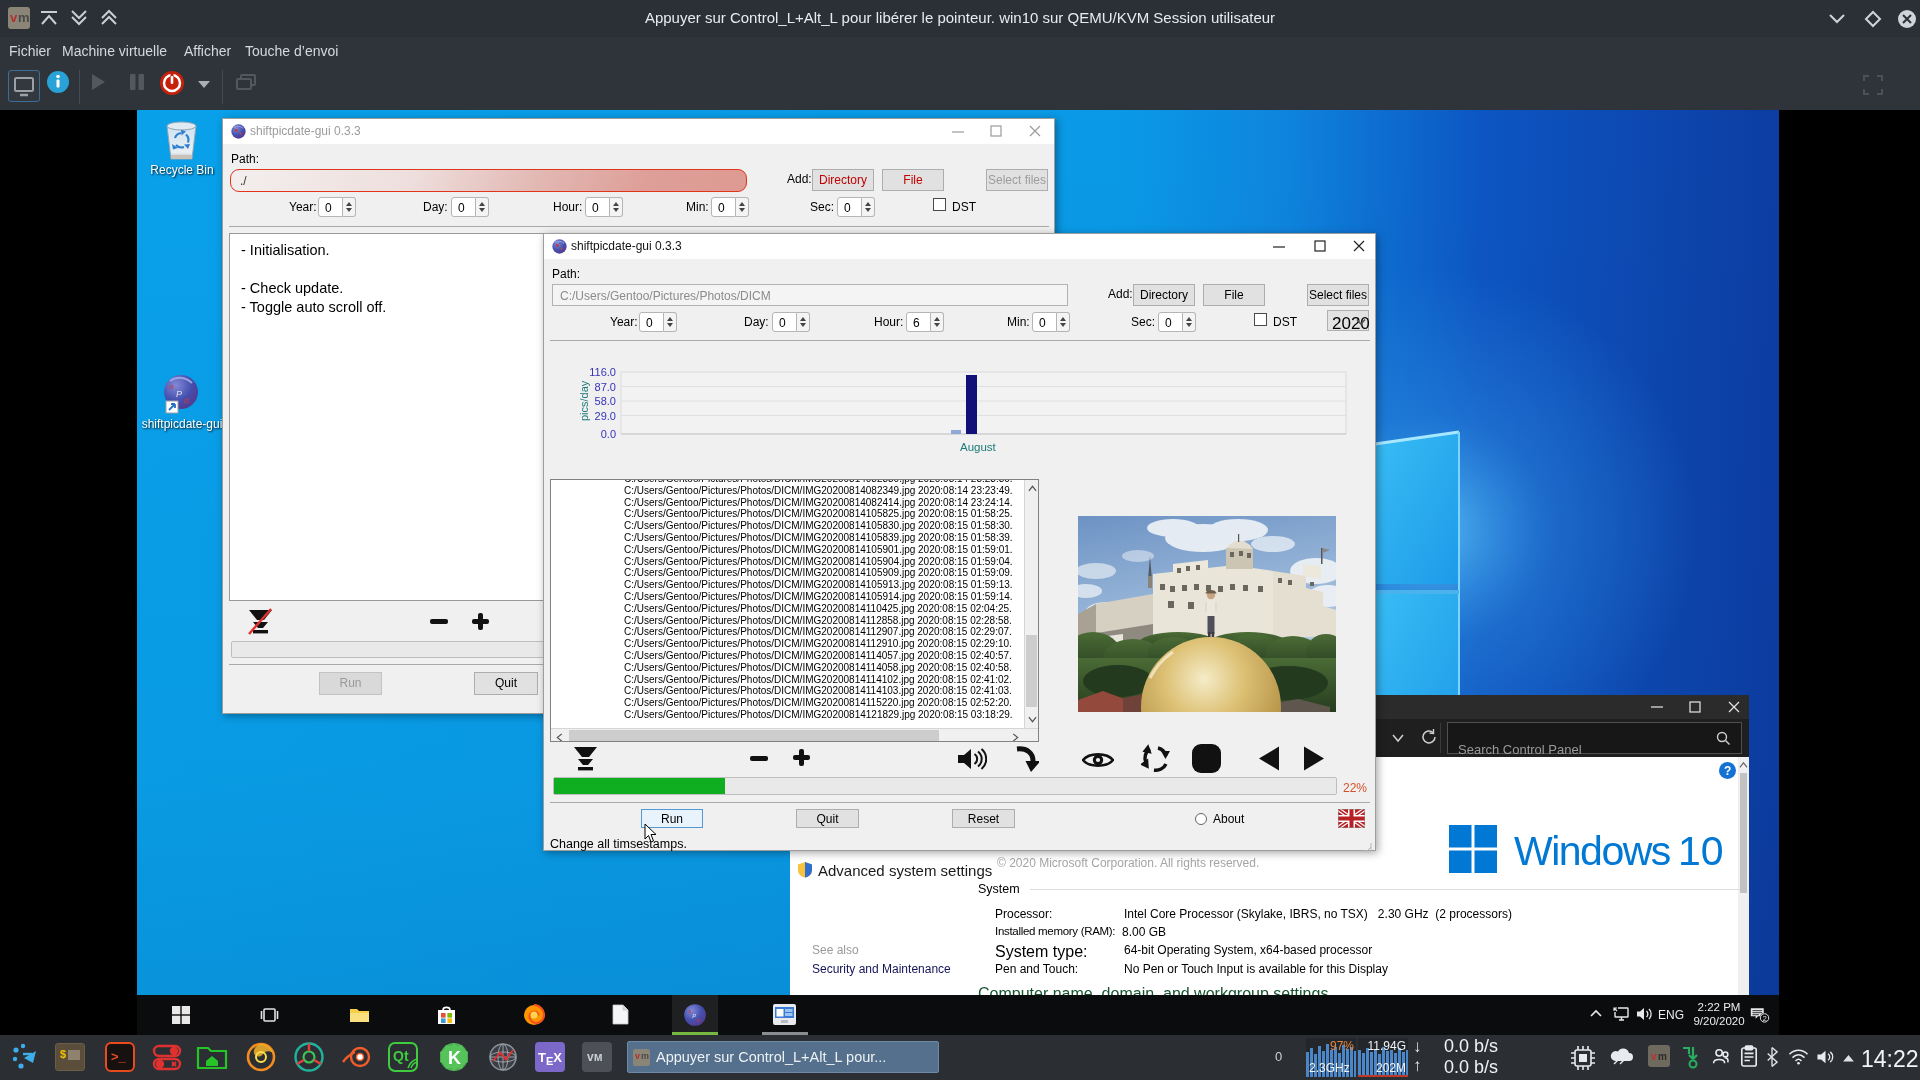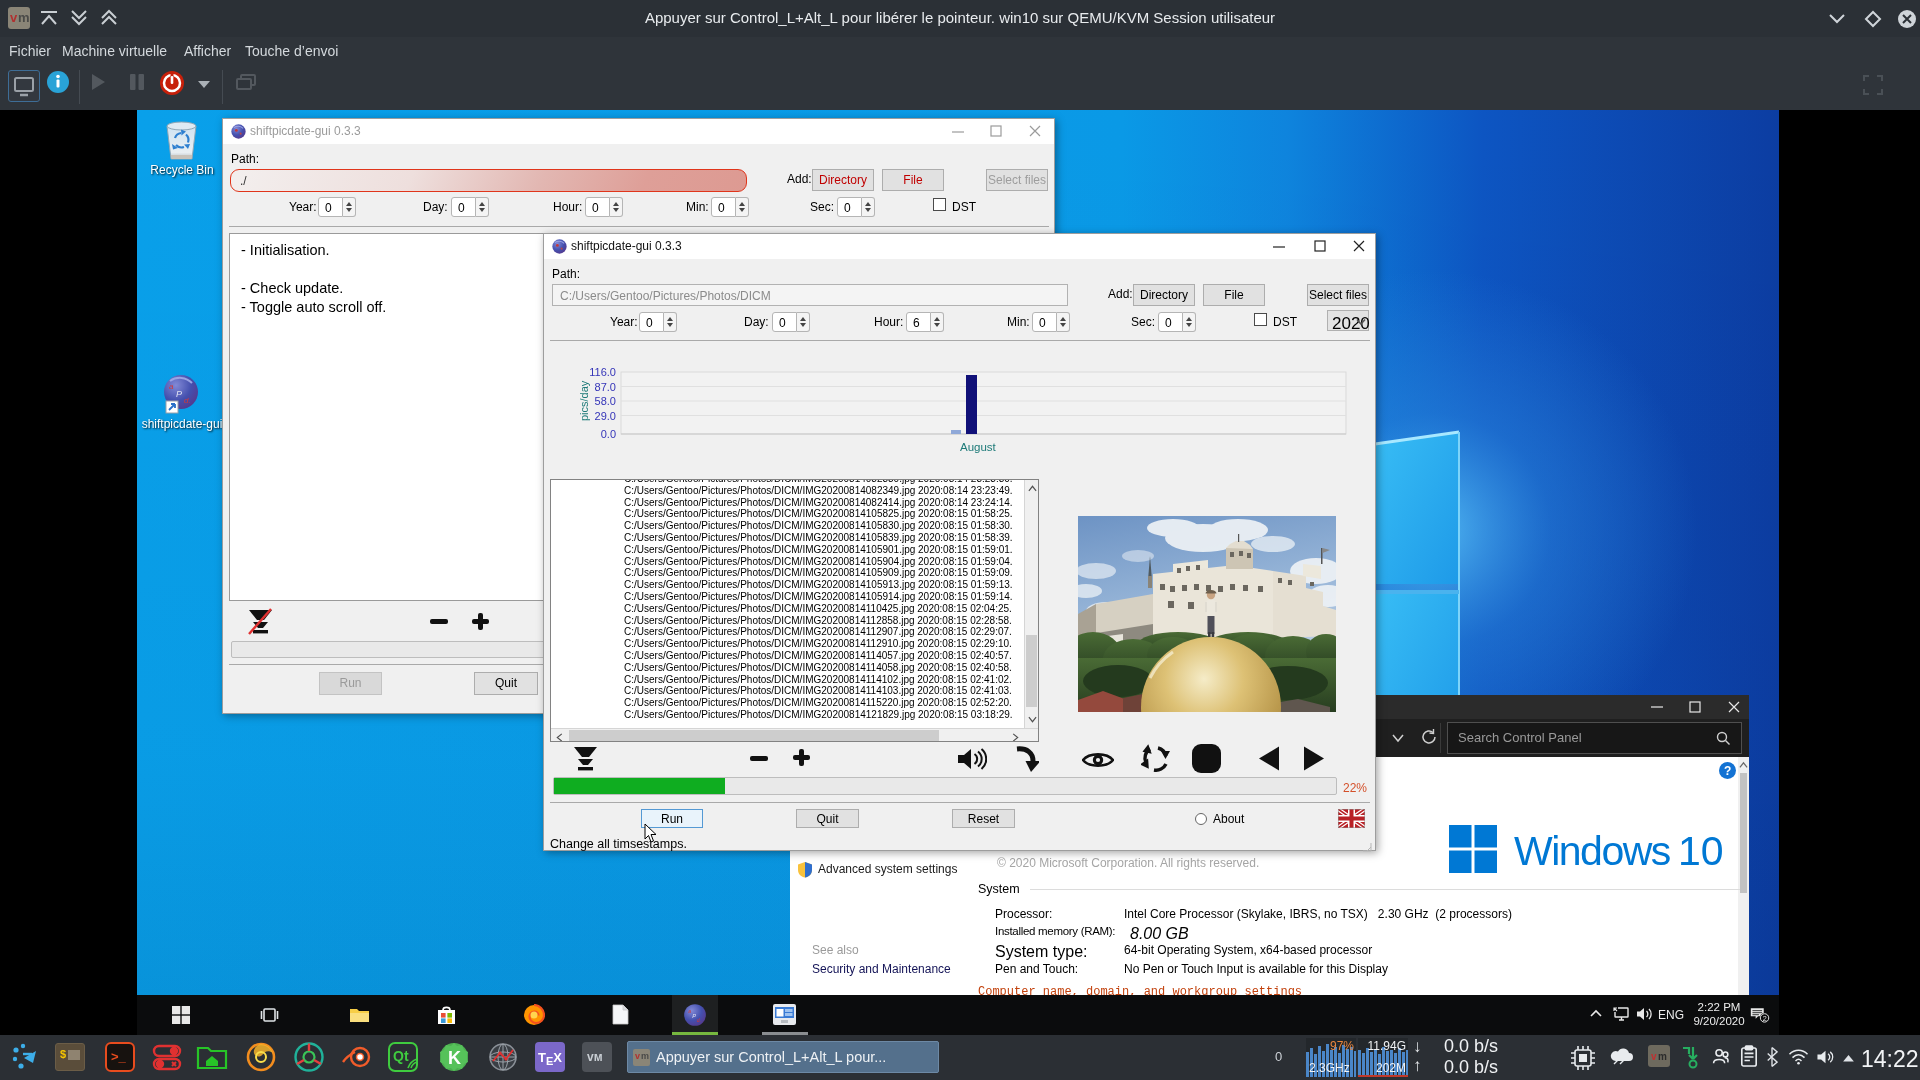--- a/index.html
+++ b/index.html
@@ -180,21 +180,21 @@
       <div class="abs" style="left:0;top:24px;width:959px;height:38px;background:#1f1f1f;">
         <svg class="abs" style="left:600px;top:11px;" width="16" height="16" viewBox="0 0 16 16">
             <path d="M3 5 L8 11 L13 5" stroke="#d0d0d0" stroke-width="1.5" fill="none"></path>
           </svg>
         <svg class="abs" style="left:631px;top:9px;" width="18" height="18" viewBox="0 0 18 18" fill="none" stroke="#d0d0d0" stroke-width="1.5">
             <path d="M14 9 a6 6 0 1 1 -2-4.5"></path>
             <path d="M12.5 1 L12.5 5.5 L8.5 5" stroke-width="1.4"></path>
           </svg>
         <div class="abs" style="left:650px;top:4px;width:1px;height:30px;background:#3a3a3a;"></div>
         <div class="abs" style="left:657px;top:3px;width:295px;height:32px;border:1px solid #4f4f4f;background:#171717;">
-          <div class="abs" style="left:10px;top:7px;font-size:13px;color:#9a9a9a;">Search Control Panel</div>
+          <div class="abs" style="left:10px;top:19px;font-size:13px;color:#9a9a9a;">Search Control Panel</div>
           <svg class="abs" style="left:268px;top:8px;" width="15" height="15" viewBox="0 0 15 15" fill="none" stroke="#cfcfcf" stroke-width="1.4">
               <circle cx="6" cy="6" r="4.5"></circle>
               <path d="M9.5 9.5 L13.5 13.5"></path>
             </svg>
         </div>
       </div>
 
       <div class="abs" style="left:948px;top:62px;width:11px;height:238px;background:#f0f0f0;">
         <svg class="abs" style="left:1px;top:4px;" width="9" height="9" viewBox="0 0 10 10">
             <path d="M1 7 L5 2 L9 7" stroke="#6a6a6a" stroke-width="1.4" fill="none"></path>
@@ -204,34 +204,34 @@
       <svg class="abs" style="left:929px;top:67px;" width="17" height="17" viewBox="0 0 17 17">
           <circle cx="8.5" cy="8.5" r="8.5" fill="#1372d3"></circle>
           <text x="5" y="13" font-size="12" font-weight="bold" fill="#fff">?</text>
         </svg>
 
       <div class="abs" style="left:207px;top:161px;font-size:12px;color:#a5a5a5;">© 2020 Microsoft Corporation. All rights reserved.</div>
       <svg class="abs" style="left:7px;top:166px;" width="16" height="17" viewBox="0 0 16 17">
           <path d="M8 1 L15 3.5 L15 9 C15 13.5 11.5 15.8 8 16.5 C4.5 15.8 1 13.5 1 9 L1 3.5 Z" fill="#f9c23c"></path>
           <path d="M8 1 L15 3.5 L15 9 C15 13.5 11.5 15.8 8 16.5 Z" fill="#2f6fce"></path>
         </svg>
-      <div class="abs" style="left:28px;top:167px;font-size:12px;color:#1a1a1a;">Advanced system settings</div>
+      <div class="abs" style="left:28px;top:167px;font-size:15px;color:#1a1a1a;">Advanced system settings</div>
       <div class="abs" style="left:188px;top:187px;font-size:12.5px;color:#000;">System</div>
       <div class="abs" style="left:240px;top:194px;width:710px;height:1px;background:#dcdcdc;"></div>
       <div class="lbl" style="left:205px;top:212px;font-size:12px;">Processor:</div>
       <div class="lbl" style="left:334px;top:212px;font-size:12px;">Intel Core Processor (Skylake, IBRS, no TSX)&nbsp;&nbsp;&nbsp;2.30 GHz&nbsp;&nbsp;(2 processors)</div>
       <div class="lbl" style="left:205px;top:230px;font-size:11.5px;letter-spacing:-0.3px;">Installed memory (RAM):</div>
-      <div class="lbl" style="left:340px;top:230px;font-size:16px;font-style:italic;">8.00 GB</div>
+      <div class="lbl" style="left:332px;top:230px;font-size:12px;">8.00 GB</div>
       <div class="lbl" style="left:205px;top:248px;font-size:16px;">System type:</div>
       <div class="lbl" style="left:334px;top:248px;font-size:12px;">64-bit Operating System, x64-based processor</div>
       <div class="lbl" style="left:205px;top:267px;font-size:12px;">Pen and Touch:</div>
       <div class="lbl" style="left:334px;top:267px;font-size:12px;">No Pen or Touch Input is available for this Display</div>
       <div class="lbl" style="left:22px;top:248px;font-size:12px;color:#9a9a9a;">See also</div>
       <div class="lbl" style="left:22px;top:267px;font-size:12px;color:#141457;">Security and Maintenance</div>
-      <div class="lbl" style="left:188px;top:290px;font-size:12px;color:#c2410c;font-family:Liberation Mono, monospace;">Computer name, domain, and workgroup settings</div>
+      <div class="lbl" style="left:188px;top:290px;font-size:16px;color:#14532d;">Computer name, domain, and workgroup settings</div>
 
       <svg class="abs" style="left:659px;top:130px;" width="48" height="48" viewBox="0 0 48 48" fill="#0078d4">
           <rect x="0" y="0" width="22.5" height="22.5"></rect>
           <rect x="25.5" y="0" width="22.5" height="22.5"></rect>
           <rect x="0" y="25.5" width="22.5" height="22.5"></rect>
           <rect x="25.5" y="25.5" width="22.5" height="22.5"></rect>
         </svg>
       <div class="abs" style="left:724px;top:133px;font-size:41px;font-weight:300;color:#0078d4;letter-spacing:-1.5px;white-space:nowrap;">Windows<span style="letter-spacing:0;"> 10</span></div>
     </div>
 

